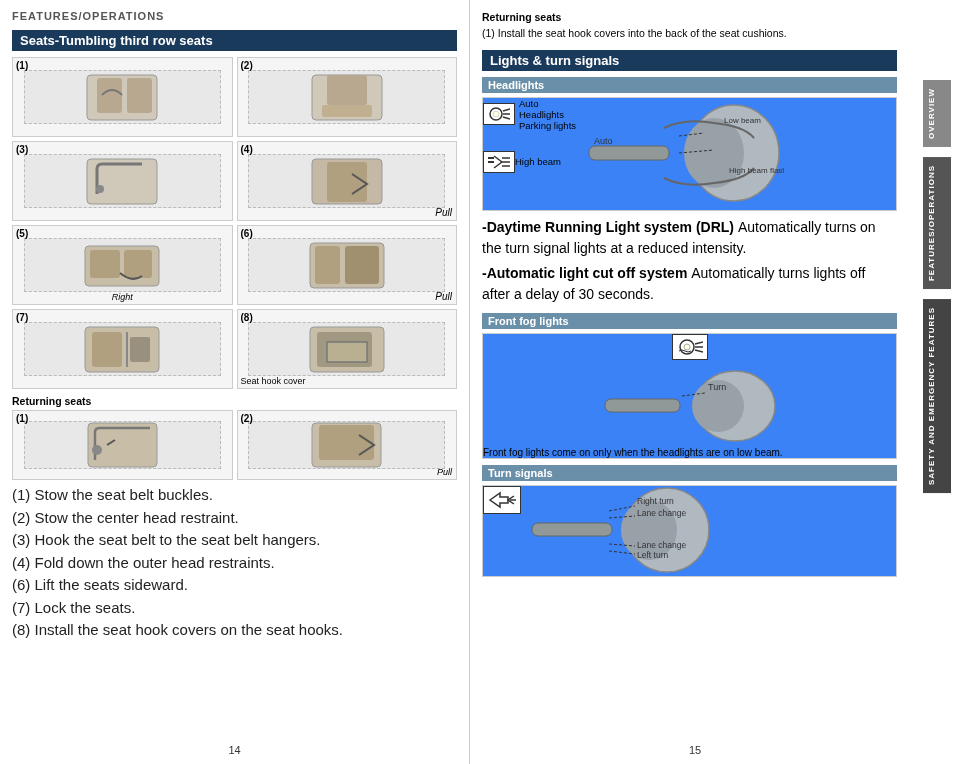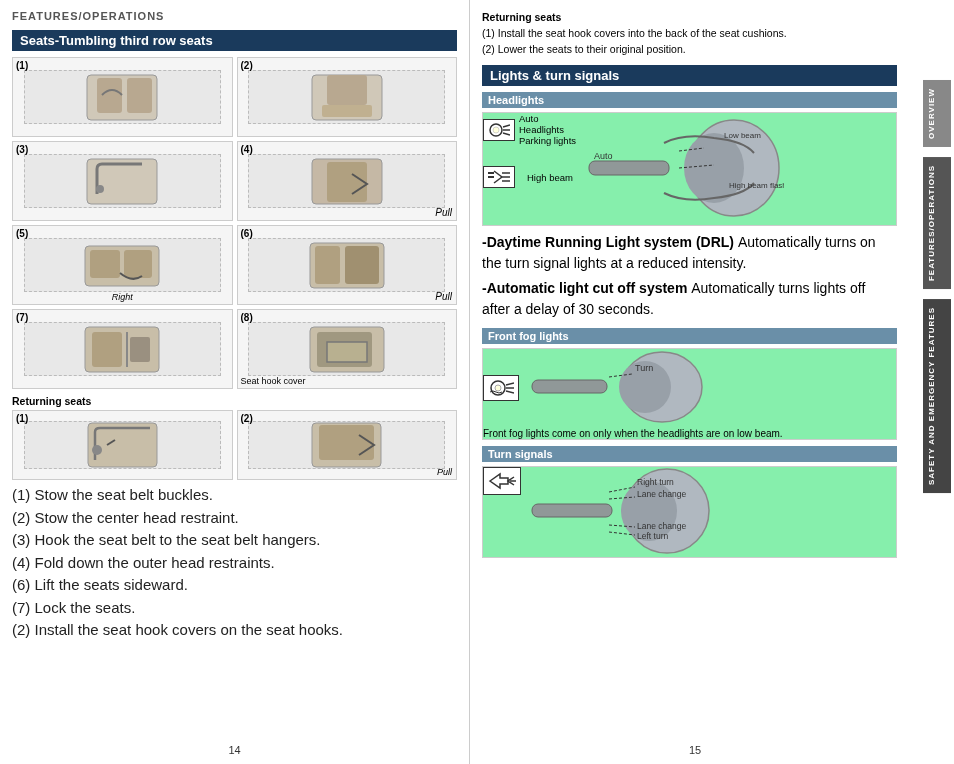--- a/index.html
+++ b/index.html
@@ -201,21 +201,21 @@
 
     .return-seats-text {
       font-size: 10.5px;
       margin-bottom: 8px;
       line-height: 1.5;
     }
 
     
     .diagram-box {
       border: 1px solid #ccc;
-      background: #86efac;
+      background: #3b82f6;
       padding: 0;
       margin-bottom: 6px;
       position: relative;
       min-height: 100px;
     }
 
     
     .icon-box {
       border: 1.5px solid #333;
       padding: 2px 4px;
@@ -237,20 +237,21 @@
     .drl-text .bold-italic {
       font-weight: bold;
       font-style: normal;
     }
 
     
     .fog-diagram {
       display: flex;
       align-items: center;
       gap: 8px;
+      flex-direction: column;
     }
 
     
     .turn-diagram {
       display: flex;
       align-items: flex-start;
       gap: 6px;
     }
 
     
@@ -388,33 +389,32 @@
       </div>
     </div>
 
     <ul class="bullet-list">
       <li>(1) Stow the seat belt buckles.</li>
       <li>(2) Stow the center head restraint.</li>
       <li>(3) Hook the seat belt to the seat belt hangers.</li>
       <li>(4) Fold down the outer head restraints.</li>
       <li>(6) Lift the seats sideward.</li>
       <li>(7) Lock the seats.</li>
-      <li>(2) Install the seat hook covers on the seat hooks.</li>
+      <li>(8) Install the seat hook covers on the seat hooks.</li>
     </ul>
 
     <div class="page-number">14</div>
   </div>
 
   <div class="right-page">
     <div class="right-content">
 
       <div class="return-seats-text">
         <div style="font-weight:bold;">Returning seats</div>
         <div>(1) Install the seat hook covers into the back of the seat cushions.</div>
-        <div>(2) Lower the seats to their original position.</div>
       </div>
 
       <div class="section-header">Lights &amp; turn signals</div>
 
       <div class="subsection-header">Headlights</div>
 
       <div class="diagram-box">
         <div style="display:flex;gap:8px;align-items:flex-start;">
 
           <div style="display:flex;flex-direction:column;gap:4px;min-width:90px;">
@@ -427,21 +427,21 @@
                   <line x1="15" y1="11" x2="22" y2="13" stroke="#333" stroke-width="1.5"></line>
                   <circle cx="8" cy="8" r="3" fill="#ffd" stroke="#aaa" stroke-width="0.5"></circle>
                 </svg>
               </div>
               <div style="font-size:9.5px;">
                 <div>Auto</div>
                 <div>Headlights</div>
                 <div>Parking lights</div>
               </div>
             </div>
-            <div style="display:flex;align-items:center;gap:12px;margin-top:16px;">
+            <div style="display:flex;align-items:center;gap:0;margin-top:16px;">
               <div class="icon-box">
                 <svg width="22" height="16" viewBox="0 0 22 16">
                   <line x1="0" y1="8" x2="6" y2="8" stroke="#333" stroke-width="2"></line>
                   <line x1="0" y1="4" x2="6" y2="4" stroke="#333" stroke-width="2"></line>
                   <line x1="6" y1="2" x2="14" y2="8" stroke="#333" stroke-width="1.5"></line>
                   <line x1="6" y1="14" x2="14" y2="8" stroke="#333" stroke-width="1.5"></line>
                   <line x1="14" y1="4" x2="22" y2="4" stroke="#333" stroke-width="1.5"></line>
                   <line x1="14" y1="8" x2="22" y2="8" stroke="#333" stroke-width="1.5"></line>
                   <line x1="14" y1="12" x2="22" y2="12" stroke="#333" stroke-width="1.5"></line>
                 </svg>

